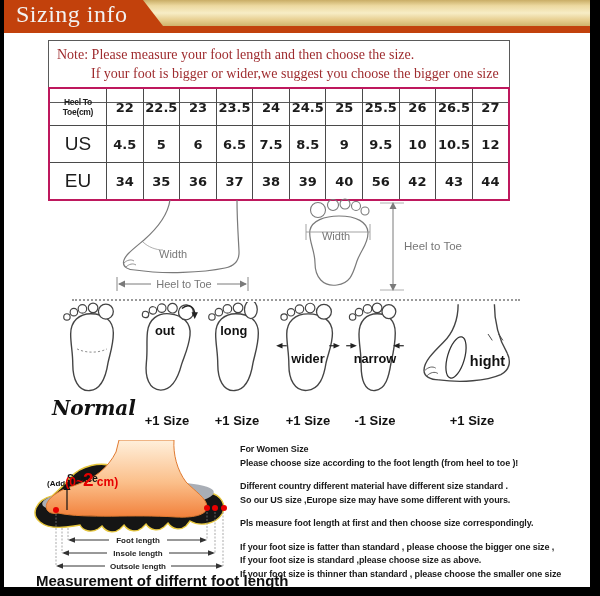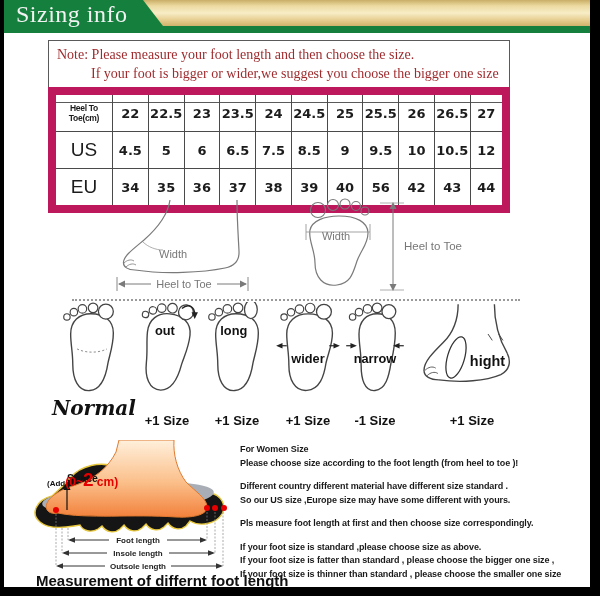--- a/index.html
+++ b/index.html
@@ -4,34 +4,34 @@
 <style>
   html,body{margin:0;padding:0;}
   body{width:600px;height:596px;position:relative;background:#fff;overflow:hidden;
        font-family:"Liberation Sans",sans-serif;}
   .edge{position:absolute;background:#000;z-index:50;}
   .edge-left{left:0;top:0;width:4px;height:596px;}
   .edge-right{left:590px;top:0;width:10px;height:596px;}
   .edge-bottom{left:0;top:587px;width:600px;height:9px;}
 
   
-  .topbar{position:absolute;left:0;top:0;width:600px;height:33px;background:#15803d;z-index:10;}
+  .topbar{position:absolute;left:0;top:0;width:600px;height:33px;background:#c2410c;z-index:10;}
   .gold-band{position:absolute;left:143px;top:0;width:449px;height:26px;
      background:linear-gradient(to bottom,#c9ad66 0%,#ecd9a0 22%,#f7edc6 50%,#e6cd8e 78%,#cfb26b 100%);
      clip-path:polygon(0 0,100% 0,100% 100%,20px 100%);}
   .page-title{position:absolute;left:16px;top:1px;color:#f2f2f2;
      font-family:"Liberation Serif",serif;font-size:24px;letter-spacing:.5px;}
 
   
   .notebox{position:absolute;left:48px;top:40px;width:462px;height:63px;border:1.5px solid #5a5a5a;
      box-sizing:border-box;color:#9e2b2e;font-family:"Liberation Serif",serif;font-size:14px;
      line-height:19px;padding:4px 2px 0 8px;white-space:nowrap;}
   .noteline2{padding-left:34px;}
   .sizetable{position:absolute;left:48px;top:87px;width:462px;border-collapse:collapse;
-     table-layout:fixed;border:8px solid #be185d;}
+     table-layout:fixed;border:2px solid #be185d;}
   .sizetable td{border:1.2px solid #4a4a4a;height:36px;text-align:center;vertical-align:middle;
      font-family:"DejaVu Sans",sans-serif;font-size:13px;font-weight:600;color:#1c1c1c;padding:0;}
   .sizetable td.rowlabel{width:56px;font-family:"Liberation Sans",sans-serif;font-size:19px;font-weight:400;}
   .sizetable td.rowlabel.small{font-size:8.5px;letter-spacing:-.3px;font-weight:600;}
 
   
   .diagram{position:absolute;}
   .dgr-text{font-family:"Liberation Sans",sans-serif;fill:#777;}
   .dotline{position:absolute;left:72px;top:299px;width:448px;border-top:2px dotted #9a9a9a;}
 
@@ -303,17 +303,17 @@
       <div class="aline">Please choose size according to the foot length (from heel to toe )!</div>
     </div>
     <div class="para">
       <div class="aline">Different country different material have different size standard .</div>
       <div class="aline">So our US size ,Europe size may have some different with yours.</div>
     </div>
     <div class="para">
       <div class="aline">Pls measure foot length at first and then choose size correspondingly.</div>
     </div>
     <div class="para">
+      <div class="aline">If your foot size is fatter than standard , please choose the bigger one size ,</div>
       <div class="aline">If your foot size is standard ,please choose size as above.</div>
-      <div class="aline">If your foot size is fatter than standard , please choose the bigger one size ,</div>
       <div class="aline">If your foot size is thinner than standard , please choose the smaller one size</div>
     </div>
   </div>
 
 </body></html>

